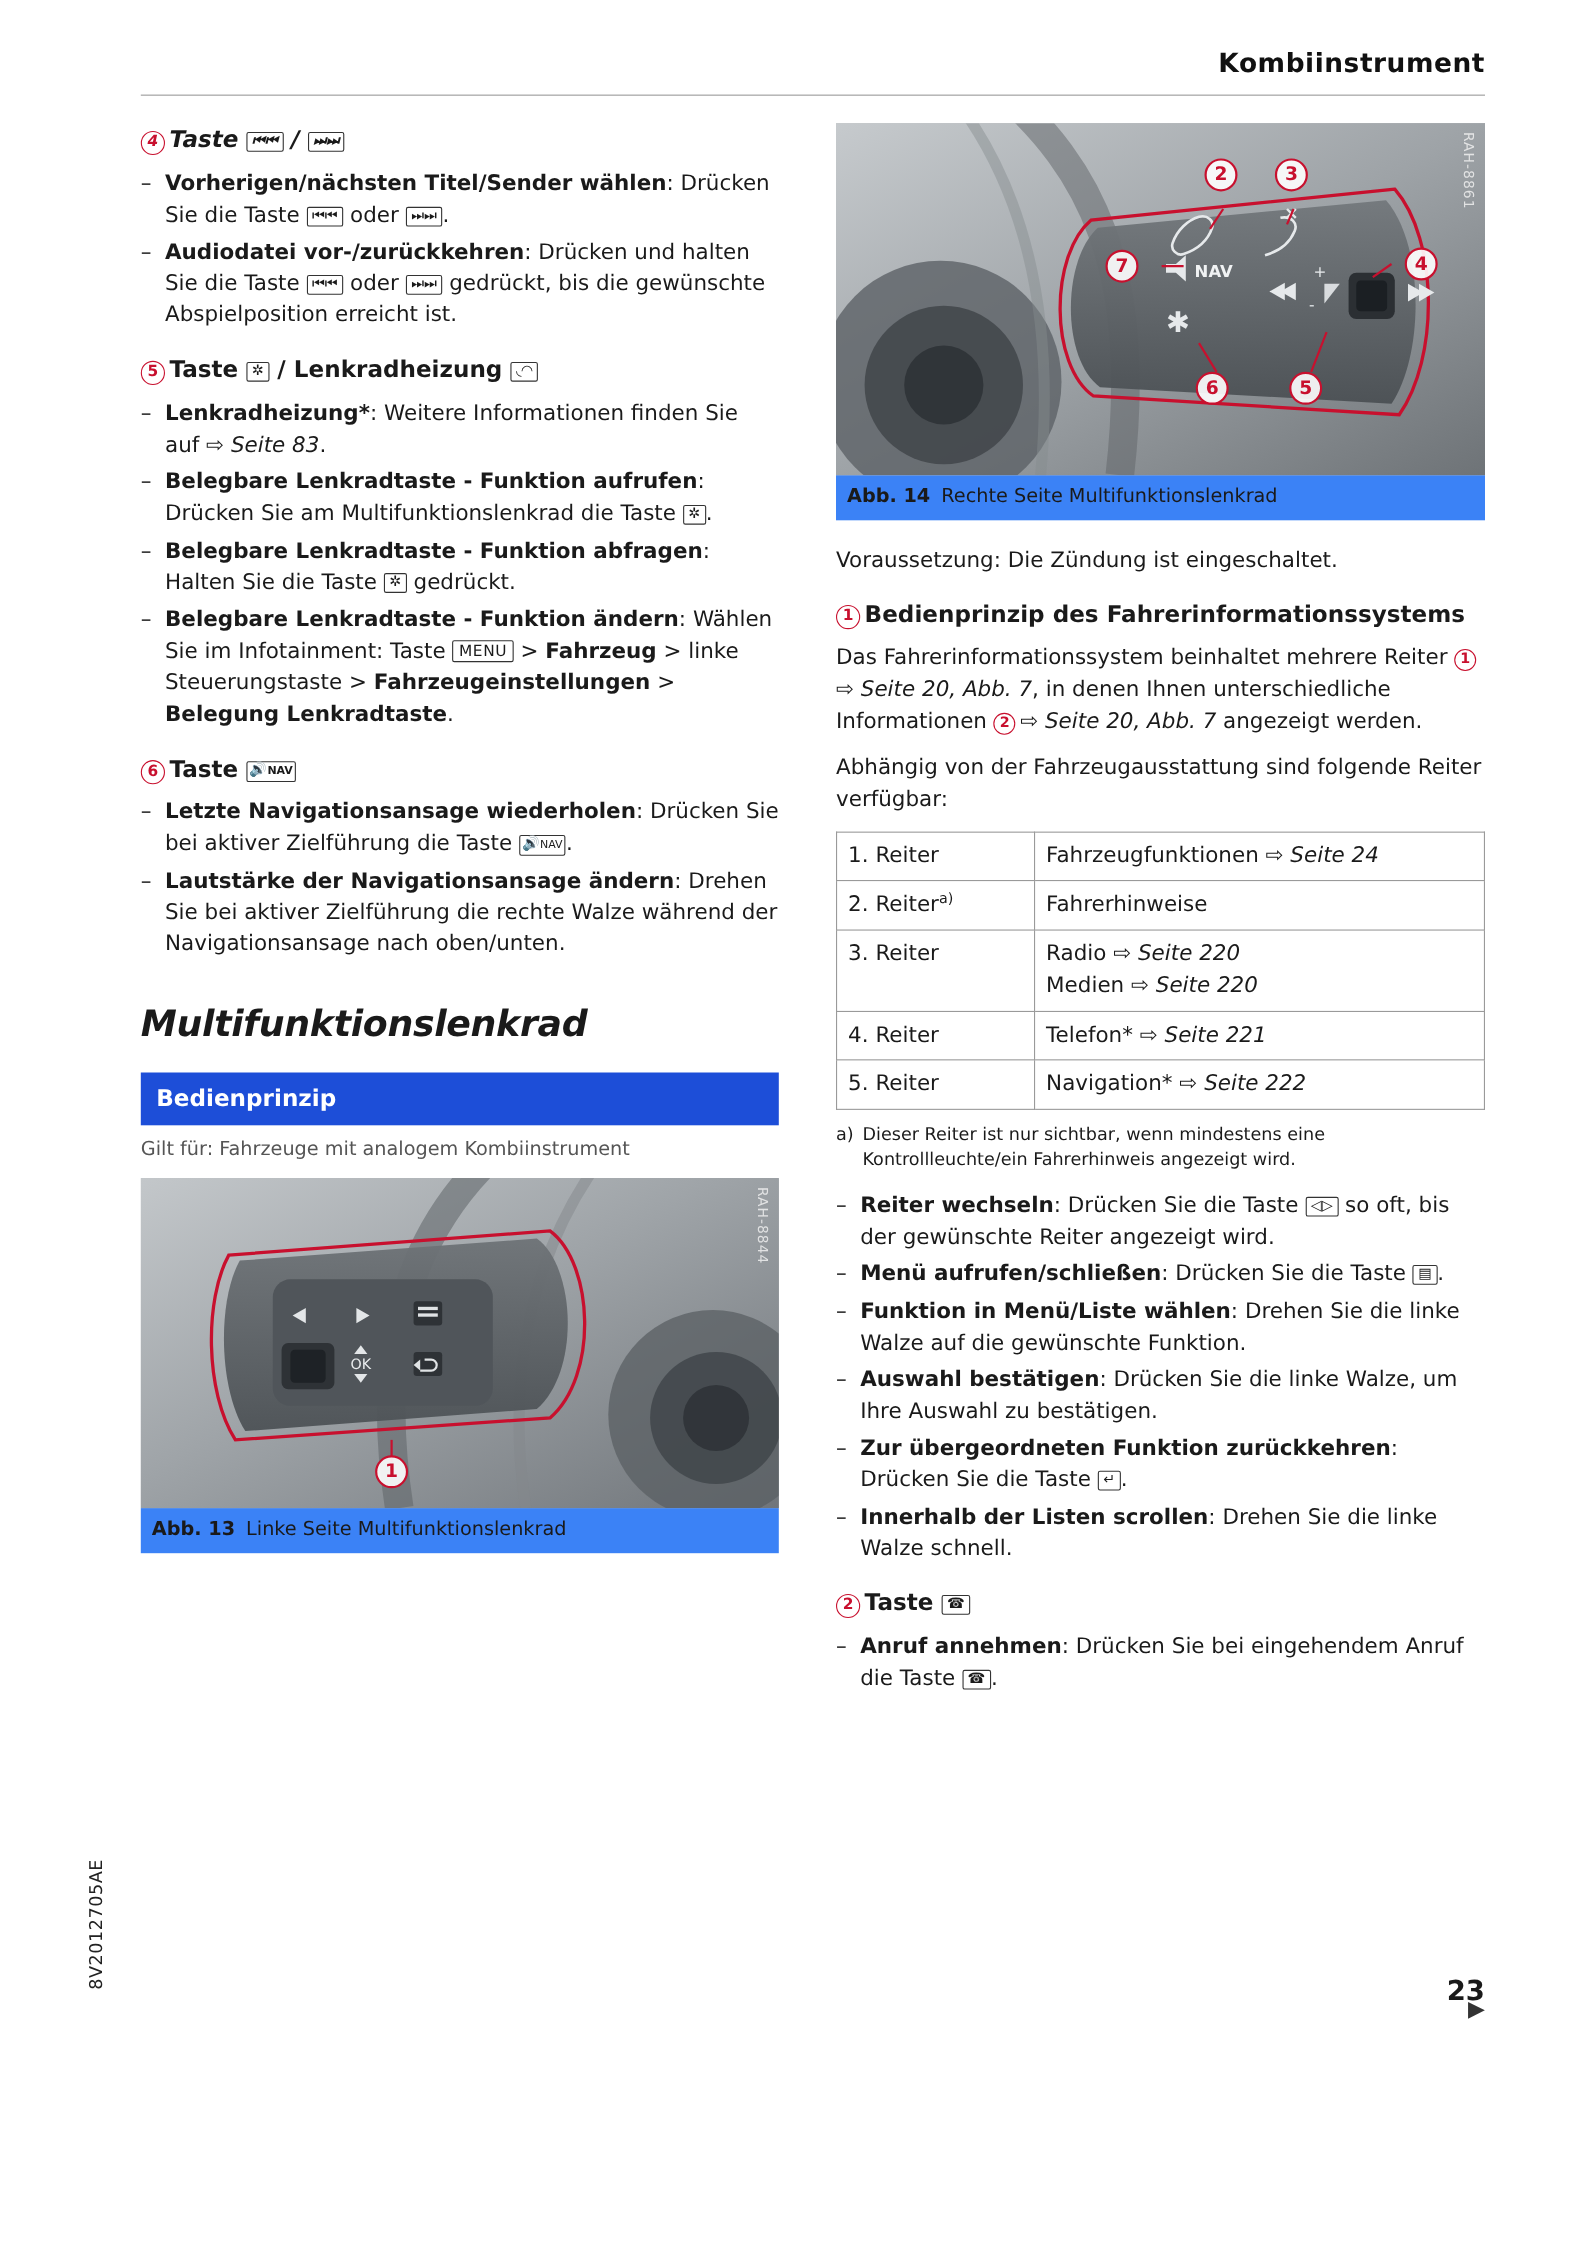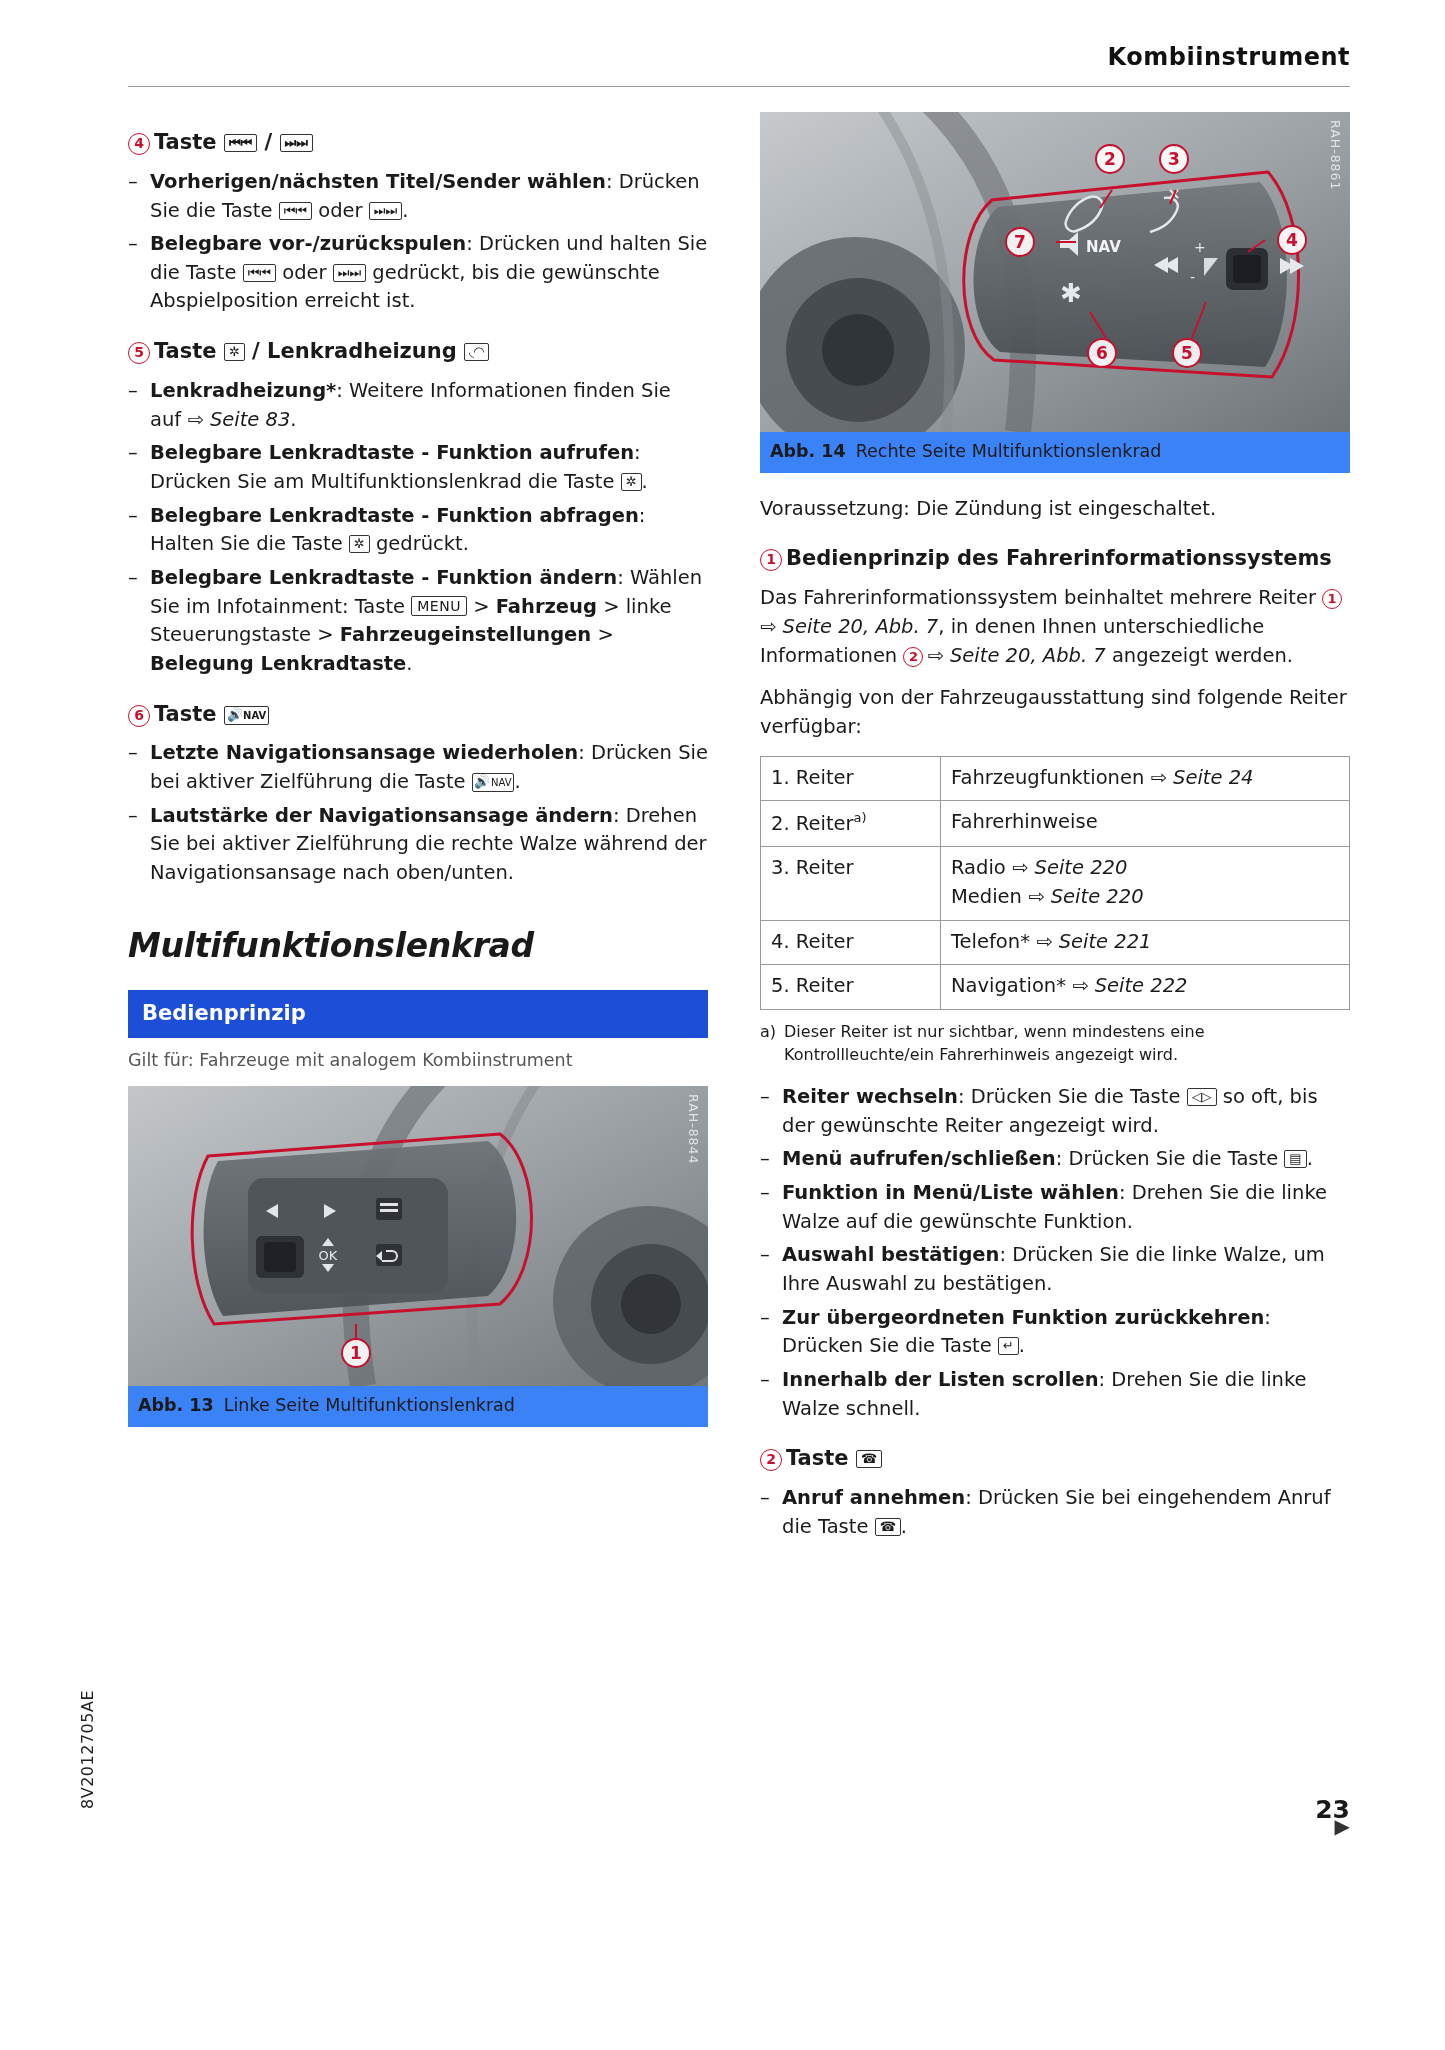--- a/index.html
+++ b/index.html
@@ -70,21 +70,21 @@
     text-align: center;
     font-weight: bold;
     vertical-align: 1px;
     margin-right: 4px;
   }
   .heading-item {
     font-size: 21px;
     font-weight: bold;
     margin: 20px 0 10px 0;
   }
-  .heading-item:first-child { margin-top: 15px; }
+  .heading-item:first-child { margin-top: 0; font-style: italic; }
   
   .key {
     display: inline-block;
     border: 1px solid #333;
     border-radius: 2px;
     padding: 0px 4px;
     font-size: 13px;
     line-height: 16px;
     background: #fff;
     vertical-align: 2px;
@@ -207,21 +207,21 @@
       <span class="circnum">4</span><span>Taste</span>
       <span class="key">⏮⏮</span>
       <span>/</span>
       <span class="key">⏭⏭</span>
     </div>
     <ul class="bullet-list">
       <li><span class="dash">–</span>
         <b>Vorherigen/nächsten Titel/Sender wählen</b>: Drücken Sie die Taste <span class="key">⏮⏮</span> oder <span class="key">⏭⏭</span>.
       </li>
       <li><span class="dash">–</span>
-        <b>Belegbare vor-/zurückspulen</b>: Drücken und halten Sie die Taste <span class="key">⏮⏮</span> oder <span class="key">⏭⏭</span> gedrückt, bis die gewünschte Abspielposition erreicht ist.
+        <b>Audiodatei vor-/zurückkehren</b>: Drücken und halten Sie die Taste <span class="key">⏮⏮</span> oder <span class="key">⏭⏭</span> gedrückt, bis die gewünschte Abspielposition erreicht ist.
       </li>
     </ul>
 
     <div class="heading-item">
       <span class="circnum">5</span><span>Taste</span>
       <span class="key">✲</span>
       <b>/ Lenkradheizung</b>
       <span class="key">◟◠</span>
     </div>
     <ul class="bullet-list">

